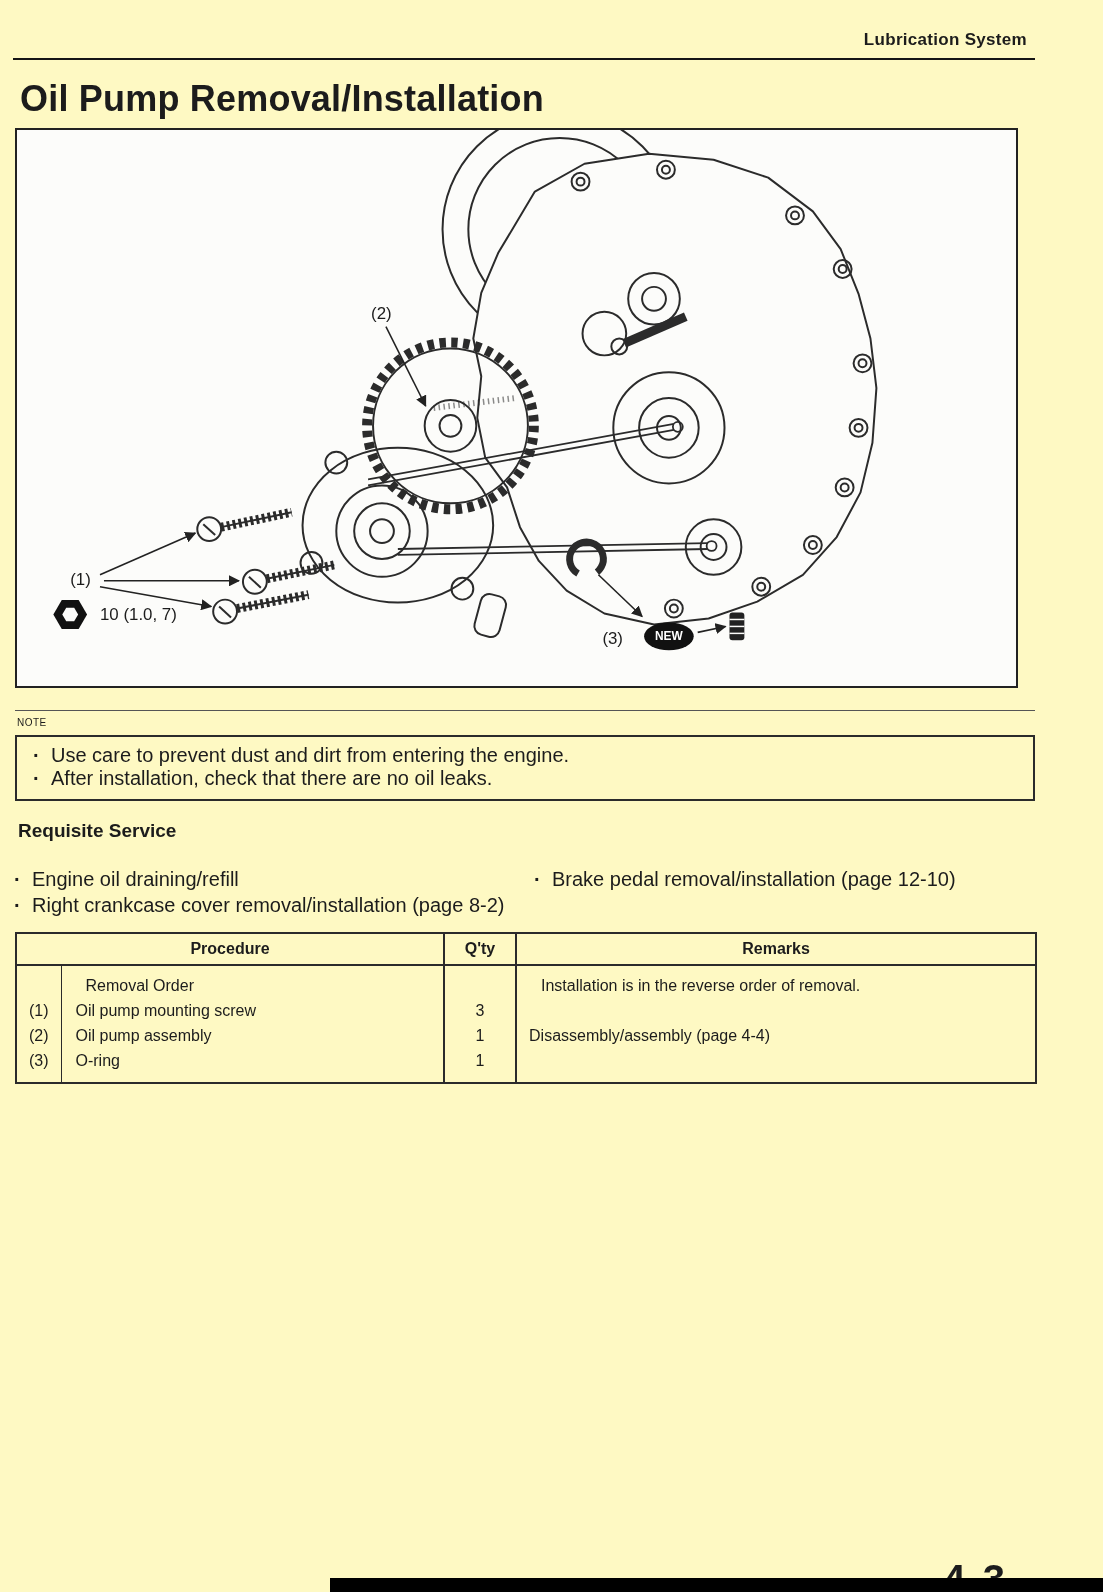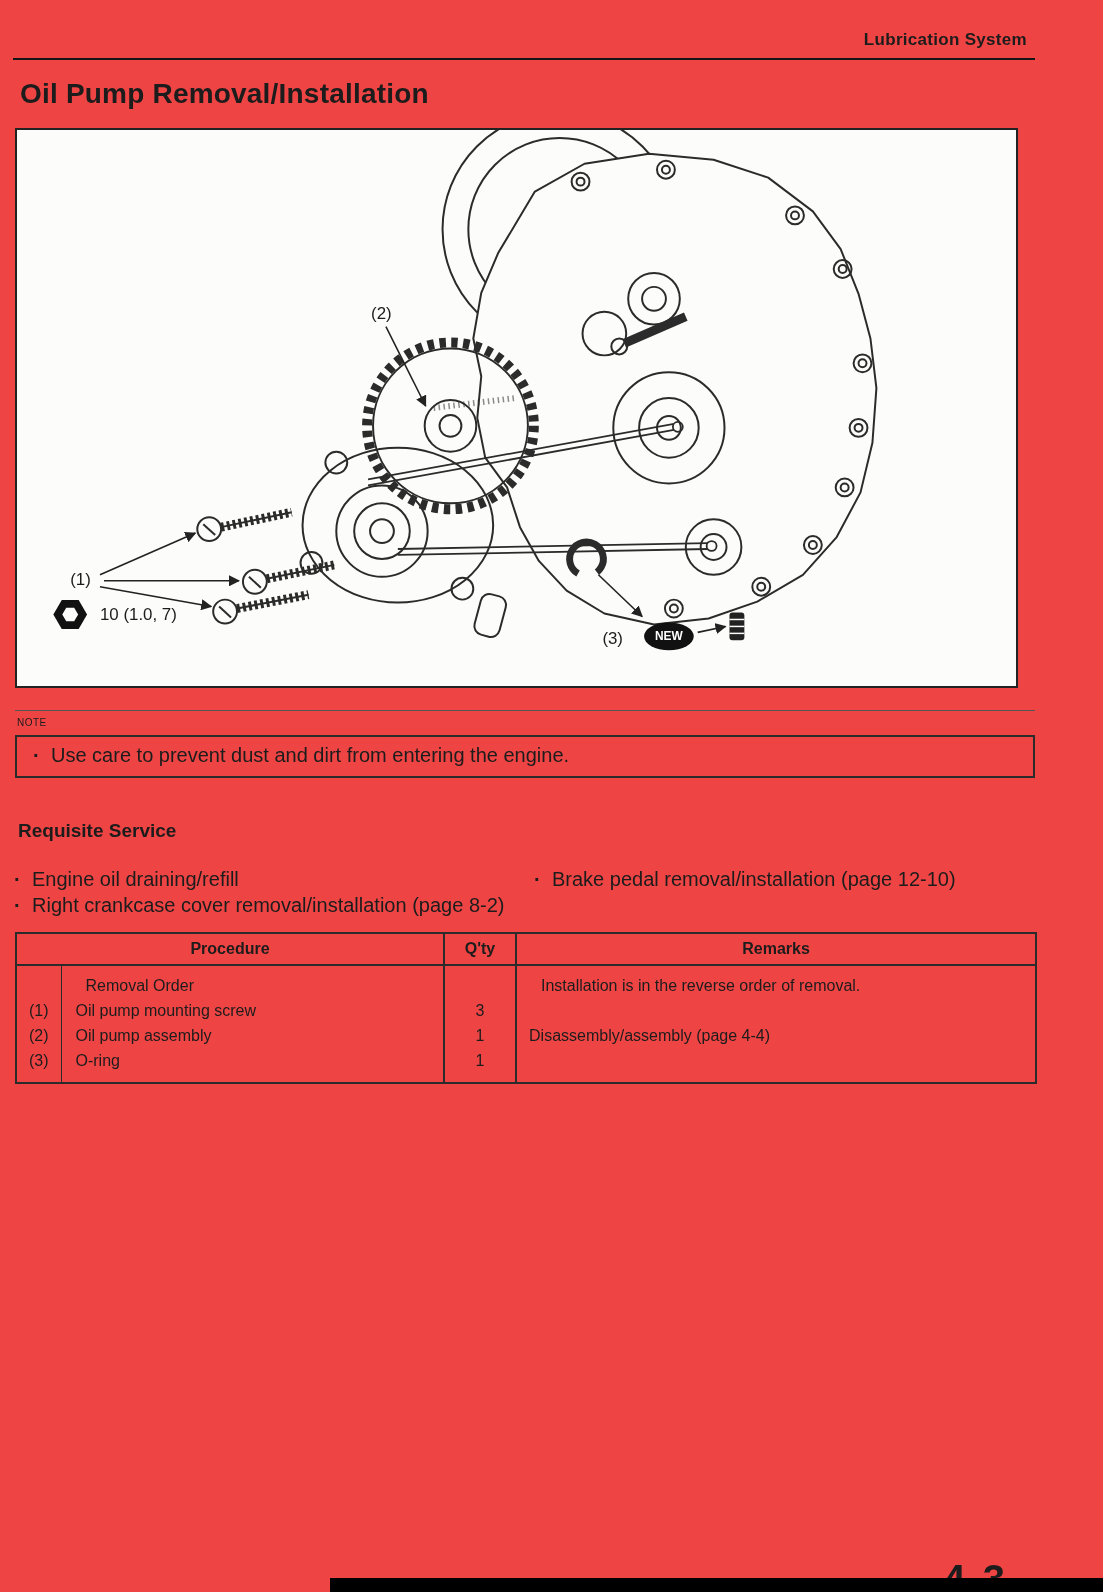--- a/index.html
+++ b/index.html
@@ -6,34 +6,34 @@
   html, body { margin: 0; padding: 0; }
   body {
     width: 1103px; height: 1592px;
     background: #f3f2ef;
     font-family: "Liberation Sans", sans-serif;
     color: #1c1c1c;
   }
   .page {
     position: relative;
     width: 1103px; height: 1592px;
-    background: #ef4444;
+    background: #fef9c3;
     overflow: hidden;
   }
   .chapter-title {
     position: absolute; top: 30px; right: 76px;
     font-size: 17px; font-weight: bold; letter-spacing: .3px;
   }
   .header-rule {
     position: absolute; top: 58px; left: 13px;
     width: 1022px; height: 2px; background: #151515;
   }
   .page-title {
     position: absolute; top: 78px; left: 20px;
-    font-size: 28px; font-weight: bold; letter-spacing: .2px;
+    font-size: 36px; font-weight: bold; letter-spacing: .2px;
   }
   .figure-box {
     position: absolute; top: 128px; left: 15px;
     width: 1003px; height: 560px;
     border: 2px solid #222; background: #fcfcfa;
   }
   .figure-box svg { display: block; width: 100%; height: 100%; }
 
   .note-section {
     position: absolute; top: 710px; left: 15px; width: 1020px;
@@ -239,20 +239,21 @@
         <text class="fig-label" x="82" y="494">10 (1.0, 7)</text>
       </g>
     </svg>
   </div>
 
   <div class="note-section">
     <div class="note-heading">NOTE</div>
     <div class="note-box">
       <ul>
         <li><span>Use care to prevent dust and dirt from entering the engine.</span></li>
+        <li><span>After installation, check that there are no oil leaks.</span></li>
       </ul>
     </div>
   </div>
 
   <div class="req-heading">Requisite Service</div>
 
   <div class="req-cols">
     <ul class="col-left">
       <li><span>Engine oil draining/refill</span></li>
       <li><span>Right crankcase cover removal/installation (page 8-2)</span></li>

